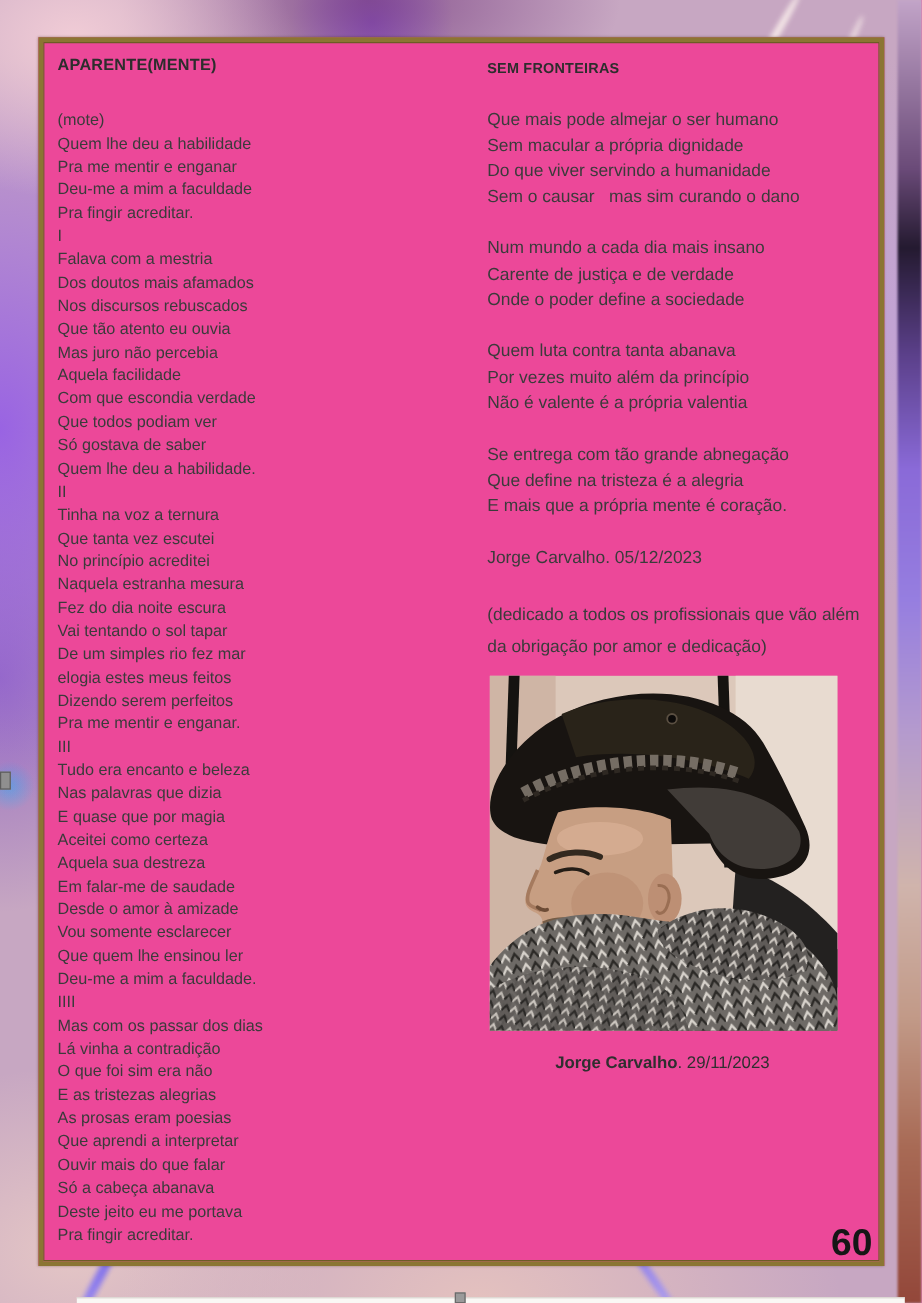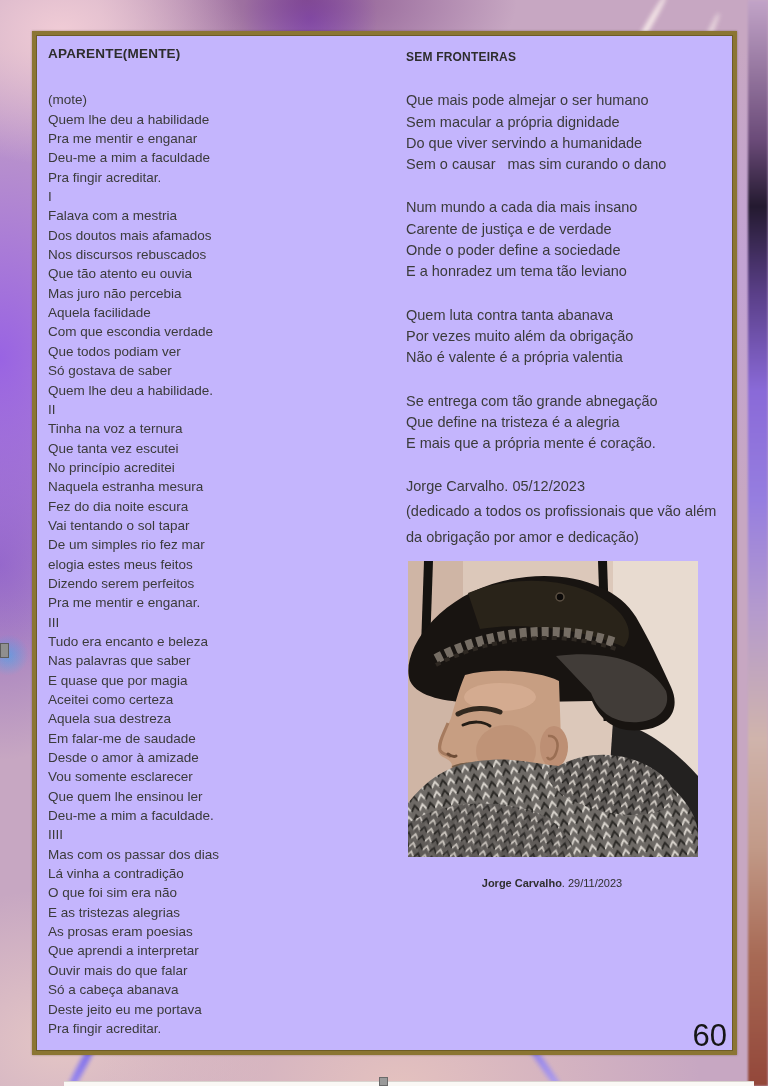--- a/index.html
+++ b/index.html
@@ -26,41 +26,41 @@
   .streak.s4 { left:700px; top:10px; width:5px; height:80px; transform:rotate(24deg); background:rgba(250,238,235,.7); }
   .streak.s5 { left:120px; top:120px; width:5px; height:120px; transform:rotate(40deg); background:rgba(240,220,240,.5); }
   .right-strip {
     position:absolute; right:0; top:0; width:20px; height:100%; filter:blur(1px);
     background:linear-gradient(to bottom,
       #c2a4c8 0%, #6a4a78 13%, #241a30 19%, #5a3f88 27%, #8a6ad8 36%, #967ee0 46%,
       #b49ace 56%, #d0b4ac 68%, #c29a88 78%, #a86a55 88%, #93473a 100%);
   }
   .page {
     position:absolute; left:32px; top:31px; width:705px; height:1024px;
-    background:#c4b5fd;
+    background:#ec4899;
     border:4px solid #8b7533;
     box-shadow: inset 0 0 0 1px #6d5c26, 0 0 2px rgba(60,40,10,.4);
   }
   .col { position:absolute; color:#3b3b3b; }
   .col-left  { left:12px; top:9px;  width:305px; font-size:13.5px; line-height:19.35px; }
   .col-right { left:370px; top:12px; width:315px; font-size:14.5px; line-height:21.3px; }
   .poem-title { font-weight:bold; font-size:13.5px; color:#2d2d2d; letter-spacing:.2px; }
   .col-left  .poem-title { margin-bottom:27px; }
   .col-right .poem-title { margin-bottom:22px; font-size:12px; }
   .pline { white-space:pre; }
   .stanza { margin-bottom:22px; }
-  .signature { }
+  .signature { margin-bottom:24px; }
   .dedication { line-height:26px; margin-bottom:11px; }
   .photo-frame { width:290px; height:296px; margin-left:2px; }
   .photo-frame svg { display:block; width:100%; height:100%; }
-  .photo-caption { width:292px; text-align:center; margin-top:16px; font-size:11px; color:#2f2f2f; }
+  .photo-caption { width:292px; text-align:center; margin-top:16px; font-size:14px; color:#2f2f2f; }
   .photo-caption .cap-name { font-weight:bold; }
   .page-num {
     position:absolute; right:6px; bottom:-2px;
-    font-size:31px; color:#161616; line-height:1.05;
+    font-size:31px; color:#161616; line-height:1.05;font-weight:bold;
   }
   .left-edge-marker {
     position:absolute; left:0; top:643px; width:9px; height:15px;
     background:#8f8f8f; border:1px solid #5c5c5c;
   }
   .bottom-edge-strip {
     position:absolute; left:64px; top:1081px; width:690px; height:5px;
     background:#faf8f5; border-top:1px solid #d9d4cf;
   }
   .bottom-marker {
@@ -105,21 +105,21 @@
         <div class="pline">No princípio acreditei</div>
         <div class="pline">Naquela estranha mesura</div>
         <div class="pline">Fez do dia noite escura</div>
         <div class="pline">Vai tentando o sol tapar</div>
         <div class="pline">De um simples rio fez mar</div>
         <div class="pline">elogia estes meus feitos</div>
         <div class="pline">Dizendo serem perfeitos</div>
         <div class="pline">Pra me mentir e enganar.</div>
         <div class="pline">III</div>
         <div class="pline">Tudo era encanto e beleza</div>
-        <div class="pline">Nas palavras que saber</div>
+        <div class="pline">Nas palavras que dizia</div>
         <div class="pline">E quase que por magia</div>
         <div class="pline">Aceitei como certeza</div>
         <div class="pline">Aquela sua destreza</div>
         <div class="pline">Em falar-me de saudade</div>
         <div class="pline">Desde o amor à amizade</div>
         <div class="pline">Vou somente esclarecer</div>
         <div class="pline">Que quem lhe ensinou ler</div>
         <div class="pline">Deu-me a mim a faculdade.</div>
         <div class="pline">IIII</div>
         <div class="pline">Mas com os passar dos dias</div>
@@ -141,25 +141,24 @@
         <div class="stanza">
           <div class="pline">Que mais pode almejar o ser humano</div>
           <div class="pline">Sem macular a própria dignidade</div>
           <div class="pline">Do que viver servindo a humanidade</div>
           <div class="pline">Sem o causar   mas sim curando o dano</div>
         </div>
         <div class="stanza">
           <div class="pline">Num mundo a cada dia mais insano</div>
           <div class="pline">Carente de justiça e de verdade</div>
           <div class="pline">Onde o poder define a sociedade</div>
-          <div class="pline">E a honradez um tema tão leviano</div>
         </div>
         <div class="stanza">
           <div class="pline">Quem luta contra tanta abanava</div>
-          <div class="pline">Por vezes muito além da obrigação</div>
+          <div class="pline">Por vezes muito além da princípio</div>
           <div class="pline">Não é valente é a própria valentia</div>
         </div>
         <div class="stanza">
           <div class="pline">Se entrega com tão grande abnegação</div>
           <div class="pline">Que define na tristeza é a alegria</div>
           <div class="pline">E mais que a própria mente é coração.</div>
         </div>
       </div>
     <div class="signature">Jorge Carvalho. 05/12/2023</div>
     <div class="dedication">

